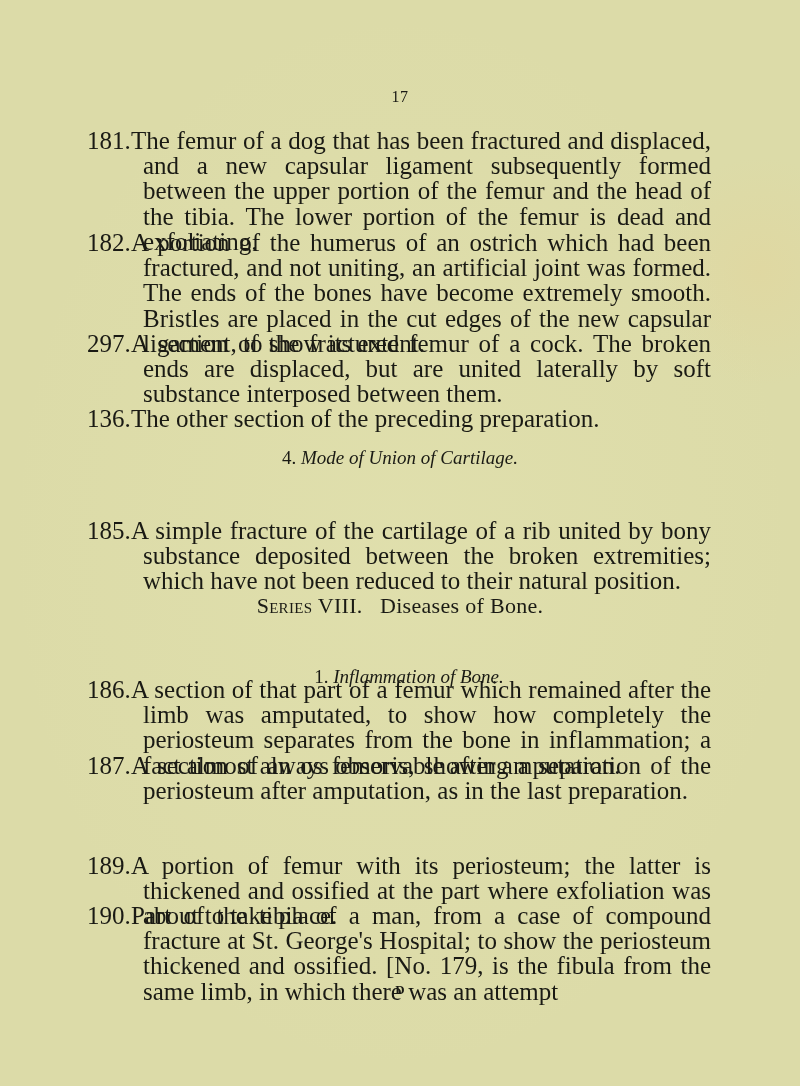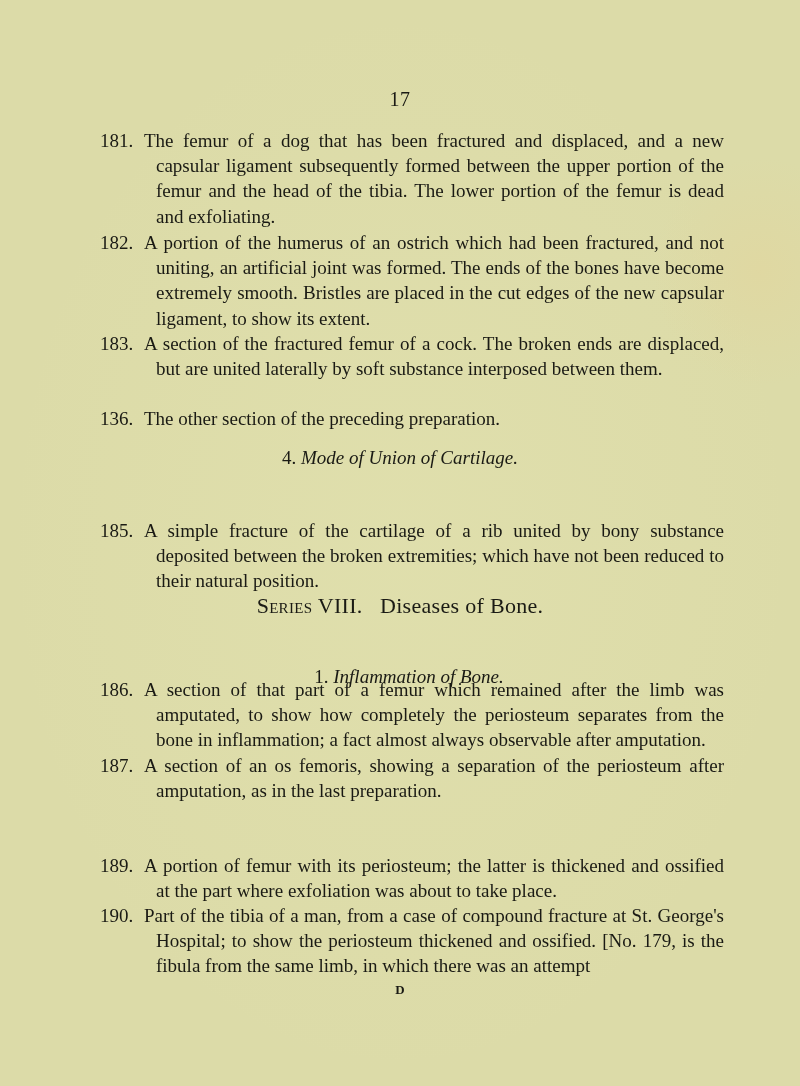--- a/index.html
+++ b/index.html
@@ -24,21 +24,21 @@
       top: 0;
       width: 800px;
       height: 1086px;
     }
     .page-number {
       position: absolute;
       top: 88px;
       left: 0;
       width: 800px;
       text-align: center;
-      font-size: 20px;
+      font-size: 16px;
       letter-spacing: 0.5px;
     }
     .section-heading {
       position: absolute;
       left: 0;
       width: 800px;
       text-align: center;
       font-size: 19px;
     }
     .section-heading .italic {
@@ -60,23 +60,23 @@
       position: absolute;
       top: 982px;
       left: 0;
       width: 800px;
       text-align: center;
       font-size: 13px;
       font-weight: bold;
     }
     .hang {
       position: absolute;
-      left: 100px;
+      left: 87px;
       width: 624px;
-      font-size: 19px;
+      font-size: 25px;
       line-height: 25.2px;
     }
     .hang .n {
       position: absolute;
       left: 0;
       top: 0;
     }
     .hang .t {
       display: block;
       margin-left: 56px;
@@ -95,21 +95,21 @@
     <span class="n">181.</span>
     <span class="t">The femur of a dog that has been fractured and displaced, and a new capsular ligament subsequently formed between the upper portion of the femur and the head of the tibia. The lower portion of the femur is dead and exfoliating.</span>
   </div>
 
   <div class="hang" style="top:230px;">
     <span class="n">182.</span>
     <span class="t">A portion of the humerus of an ostrich which had been fractured, and not uniting, an artificial joint was formed. The ends of the bones have become extremely smooth. Bristles are placed in the cut edges of the new capsular ligament, to show its extent.</span>
   </div>
 
   <div class="hang" style="top:331px;">
-    <span class="n">183.</span>
+    <span class="n">297.</span>
     <span class="t">A section of the fractured femur of a cock. The broken ends are displaced, but are united laterally by soft substance interposed between them.</span>
   </div>
 
   <div class="hang" style="top:406px;">
     <span class="n">136.</span>
     <span class="t">The other section of the preceding preparation.</span>
   </div>
 
   <div class="section-heading" style="top:447px;">
     <span>4.</span>

